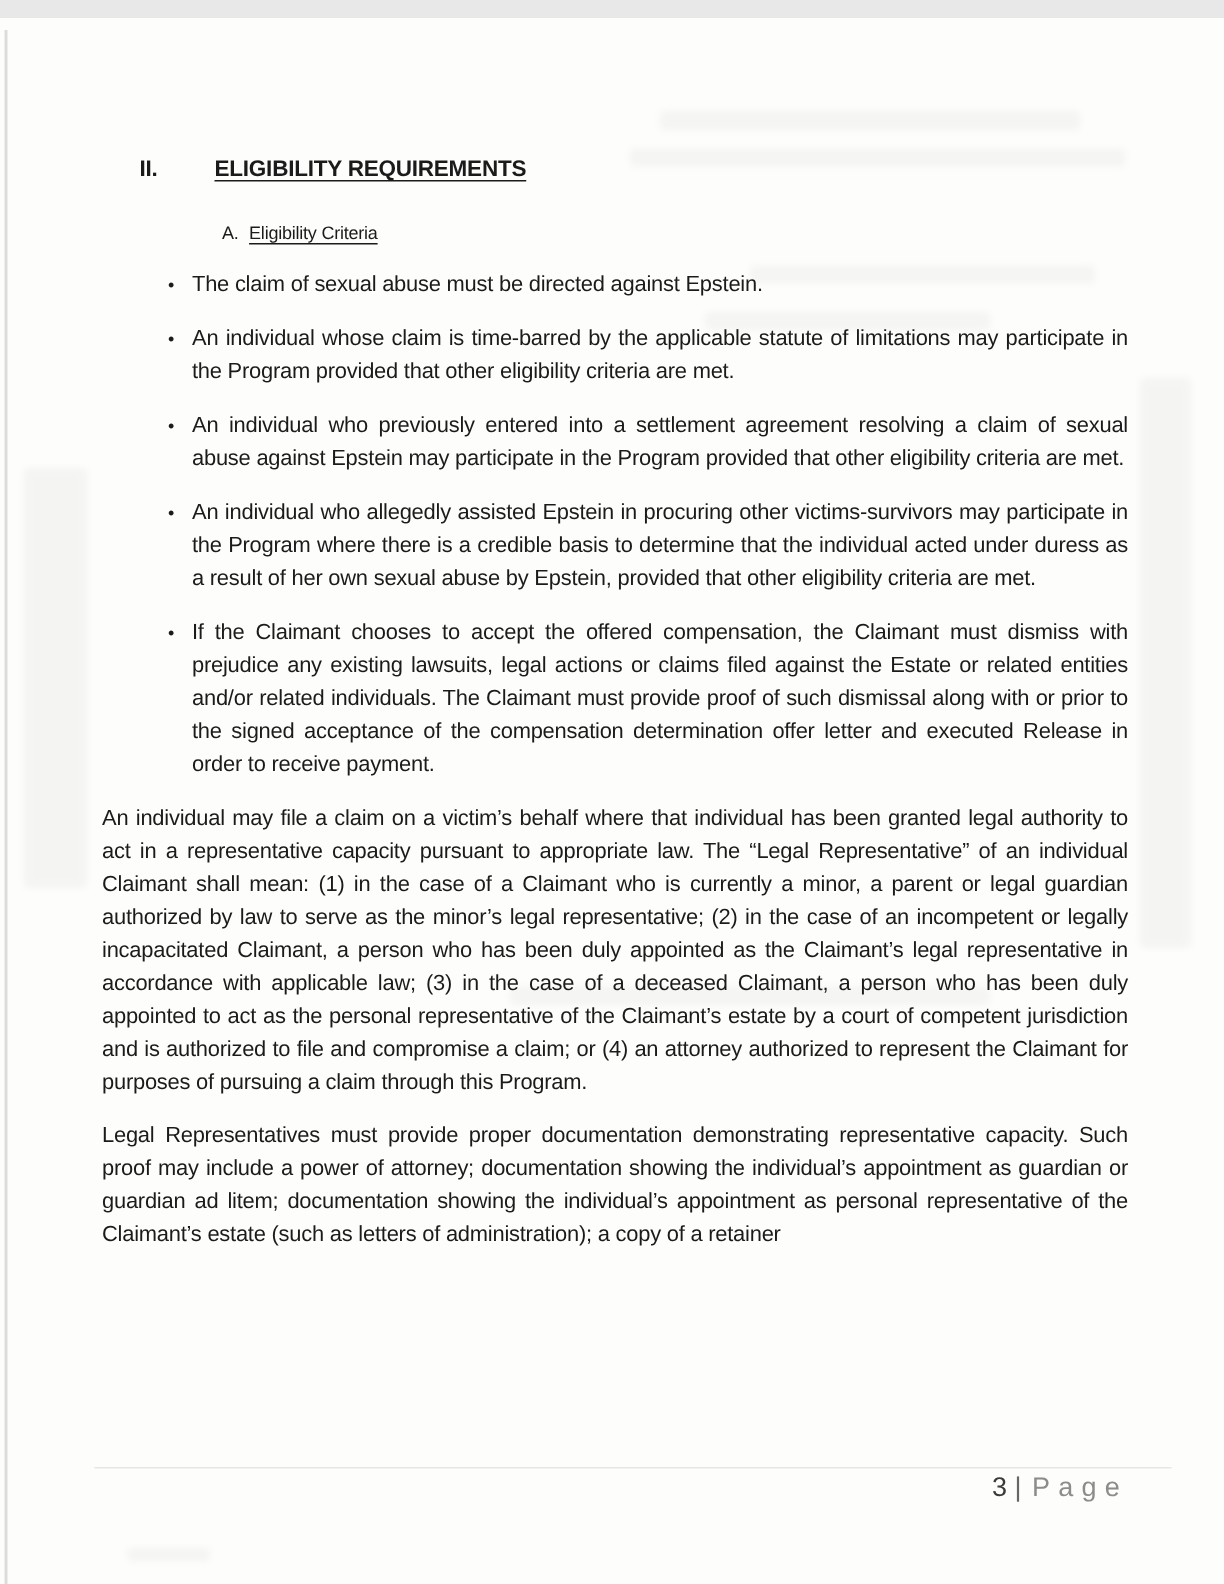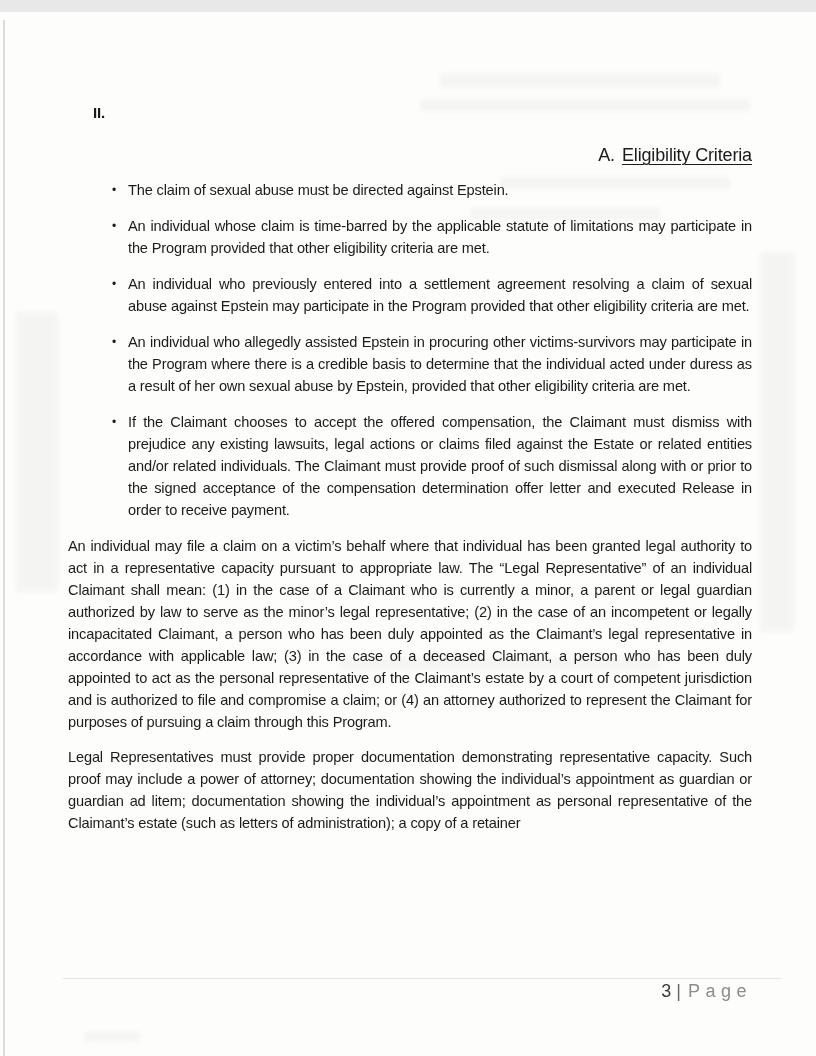--- a/index.html
+++ b/index.html
@@ -27,21 +27,21 @@
     margin-left: 25px;
     font-weight: bold;
     font-size: 15px;
   }
   .sec-num { width: 50px; flex: 0 0 50px; }
   .underlined {
     text-decoration: underline;
     text-decoration-thickness: 1.3px;
     text-underline-offset: 3px;
   }
-  .sub-heading { font-size: 18px; text-align: right; }
+  .sub-heading { font-size: 12px; }
   .sub-heading .sub-label { margin-right: 7px; }
   .sub-a { margin: 20px 0 12px 80px; }
   .sub-b { margin: 20px 0 13px 70px; }
   p.para {
     margin: 0 0 13px 0;
     text-align: justify;
   }
   p.para-last { margin-bottom: 0; }
   ul.bullets {
     list-style: none;
@@ -107,20 +107,21 @@
   <div class="ghost" style="left:470px; top:196px; width:190px; height:12px;"></div>
   <div class="ghost" style="left:760px; top:240px; width:34px;  height:380px;"></div>
   <div class="ghost" style="left:16px;  top:300px; width:42px;  height:280px;"></div>
   <div class="ghost" style="left:340px; top:646px; width:320px; height:12px;"></div>
   <div class="ghost" style="left:85px;  top:1020px; width:55px; height:9px;"></div>
 
   <main class="content">
 
     <div class="sec-heading">
       <span class="sec-num">II.</span>
+      <span class="sec-title underlined">ELIGIBILITY REQUIREMENTS</span>
     </div>
 
     <div class="sub-heading sub-a">
       <span class="sub-label">A.</span><span class="underlined">Eligibility Criteria</span>
     </div>
 
 
     <ul class="bullets">
       <li>
         <span class="dot">•</span>

